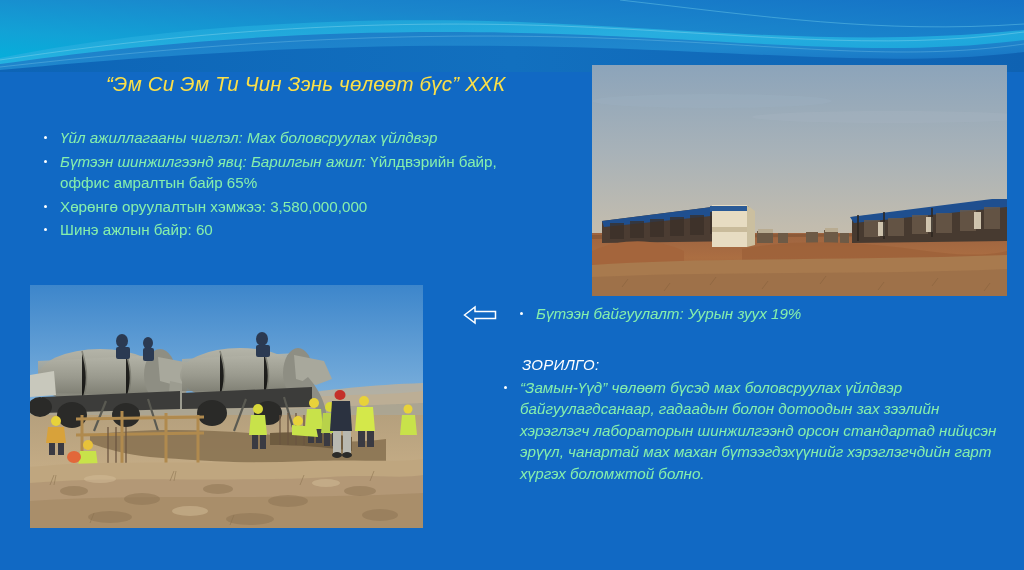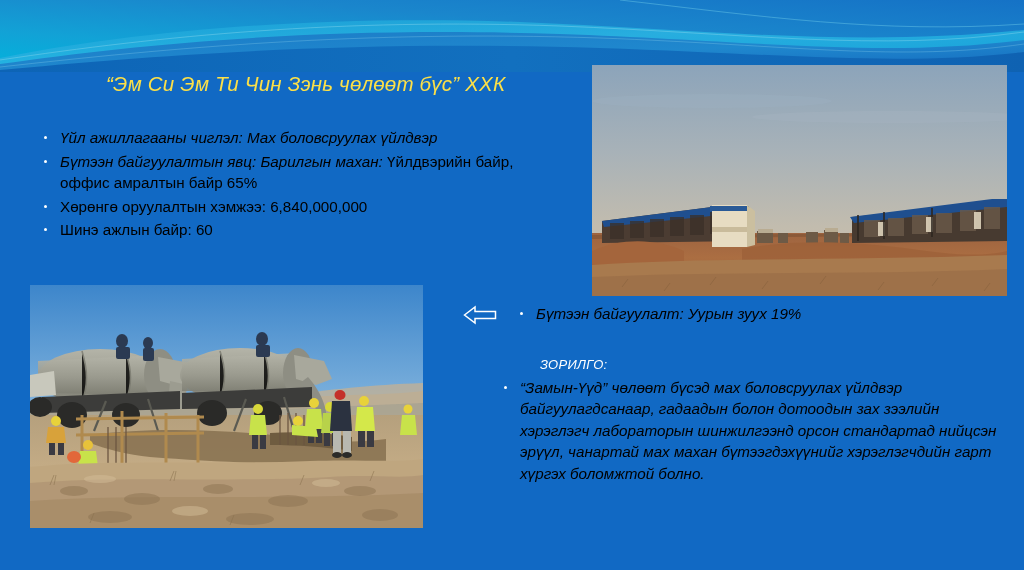--- a/index.html
+++ b/index.html
@@ -47,21 +47,21 @@
     list-style: none;
     margin: 0;
     padding: 0;
   }
   ul.blist > li {
     position: relative;
     padding-left: 22px;
     margin: 0 0 2px 0;
     font-size: 15.2px;
     line-height: 21.5px;
-    color: #000000;
+    color: #86efac;
   }
   ul.blist > li::before {
     content: "";
     position: absolute;
     left: 6px;
     top: 9px;
     width: 3.4px;
     height: 3.4px;
     border-radius: 50%;
     background: #ffffff;
@@ -97,22 +97,22 @@
   }
 
   
   .goal-block {
     position: absolute;
     left: 498px;
     top: 354px;
     width: 500px;
   }
   .goal-heading {
-    margin: 0 0 1px 42px;
-    font-size: 13px;
+    margin: 0 0 1px 24px;
+    font-size: 15px;
     line-height: 21.5px;
     font-style: italic;
     font-weight: 400;
     letter-spacing: 0.3px;
   }
   .goal-list { padding-left: 16px; }
   .goal-list > li {
     padding-left: 26px;
     font-size: 15.2px;
     line-height: 23.5px;
@@ -188,24 +188,24 @@
     </svg>
   </div>
 
   <div class="title">“Эм Си Эм Ти Чин Зэнь чөлөөт бүс” ХХК</div>
 
   <ul class="blist main-list">
     <li>
       <span class="ital">Үйл ажиллагааны чиглэл: Мах боловсруулах үйлдвэр</span><span></span>
     </li>
     <li>
-      <span class="ital">Бүтээн байгуулалтын явц: Барилгын махан: </span><span>Үйлдвэрийн байр, оффис амралтын байр 65%</span>
+      <span class="ital">Бүтээн шинжилгээнд явц: Барилгын ажил: </span><span>Үйлдвэрийн байр, оффис амралтын байр 65%</span>
     </li>
     <li>
-      <span class="ital"></span><span>Хөрөнгө оруулалтын хэмжээ: 6,840,000,000</span>
+      <span class="ital"></span><span>Хөрөнгө оруулалтын хэмжээ: 3,580,000,000</span>
     </li>
     <li>
       <span class="ital"></span><span>Шинэ ажлын байр: 60</span>
     </li>
   </ul>
 
   <div class="arrow-row">
     <span class="arrow-icon">
       <svg viewBox="0 0 36 22">
         <path d="M2.5,11 L13,3 L13,7.5 L33.5,7.5 L33.5,14.5 L13,14.5 L13,19 Z" fill="none" stroke="#ffffff" stroke-width="1.5" stroke-linejoin="miter"></path>

